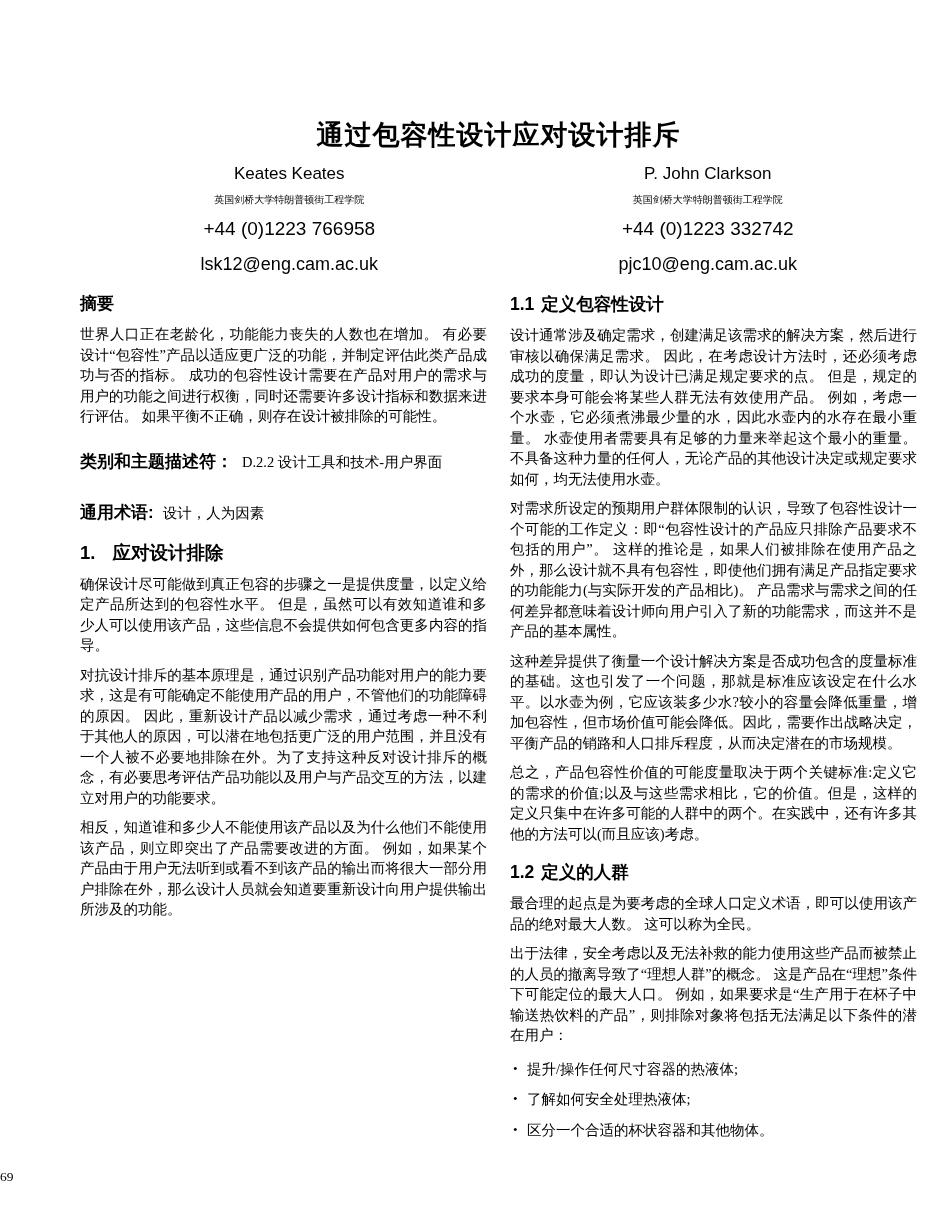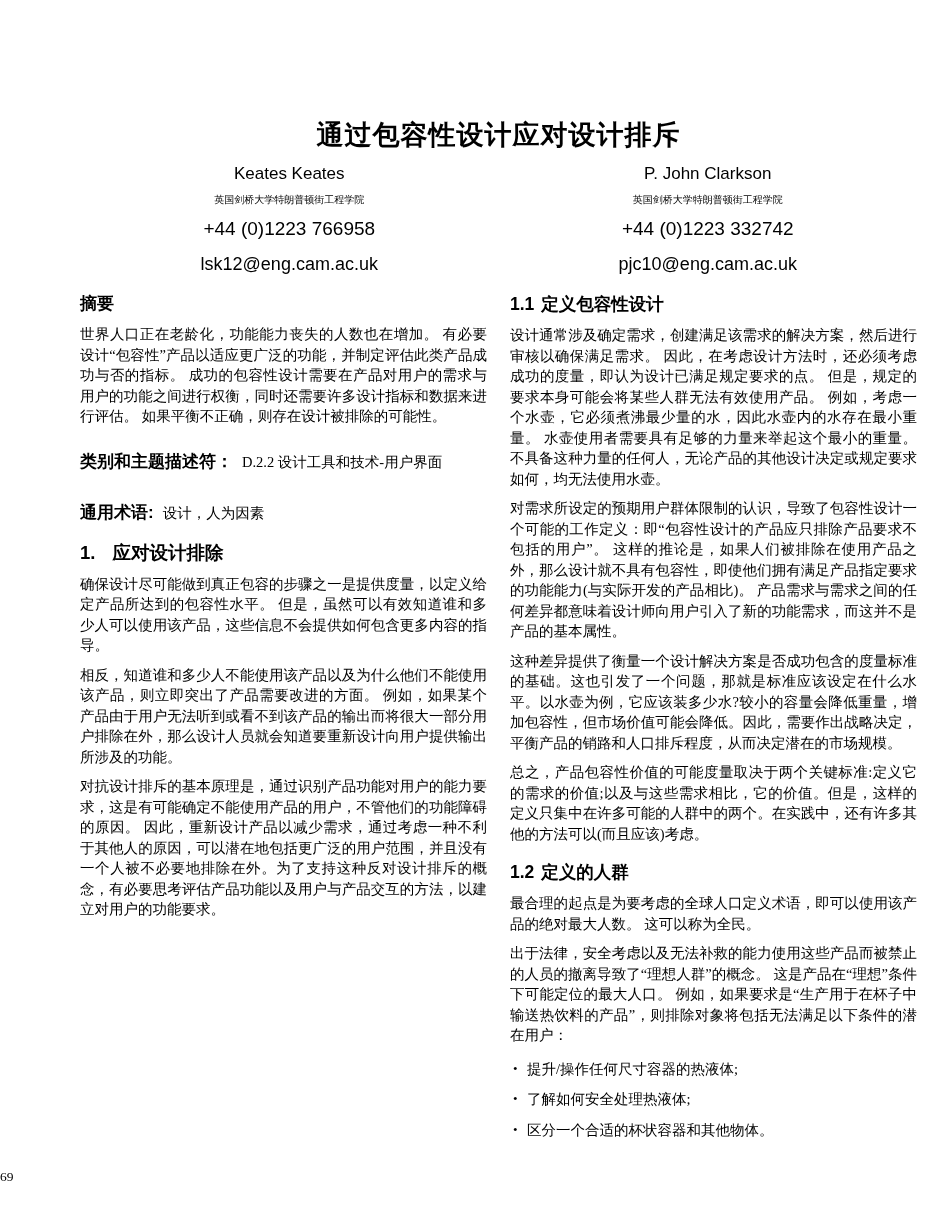--- a/index.html
+++ b/index.html
@@ -136,22 +136,22 @@
       </p>
 
       <p class="label-line">
         <span class="label-bold">通用术语:</span><span>设计，人为因素</span>
       </p>
 
       <h2 class="sec">
         <span class="num">1.</span><span>应对设计排除</span>
       </h2>
       <p class="body">确保设计尽可能做到真正包容的步骤之一是提供度量，以定义给定产品所达到的包容性水平。 但是，虽然可以有效知道谁和多少人可以使用该产品，这些信息不会提供如何包含更多内容的指导。</p>
+      <p class="body">对抗设计排斥的基本原理是，通过识别产品功能对用户的能力要求，这是有可能确定不能使用产品的用户，不管他们的功能障碍的原因。 因此，重新设计产品以减少需求，通过考虑一种不利于其他人的原因，可以潜在地包括更广泛的用户范围，并且没有一个人被不必要地排除在外。为了支持这种反对设计排斥的概念，有必要思考评估产品功能以及用户与产品交互的方法，以建立对用户的功能要求。</p>
       <p class="body">相反，知道谁和多少人不能使用该产品以及为什么他们不能使用该产品，则立即突出了产品需要改进的方面。 例如，如果某个产品由于用户无法听到或看不到该产品的输出而将很大一部分用户排除在外，那么设计人员就会知道要重新设计向用户提供输出所涉及的功能。</p>
-      <p class="body">对抗设计排斥的基本原理是，通过识别产品功能对用户的能力要求，这是有可能确定不能使用产品的用户，不管他们的功能障碍的原因。 因此，重新设计产品以减少需求，通过考虑一种不利于其他人的原因，可以潜在地包括更广泛的用户范围，并且没有一个人被不必要地排除在外。为了支持这种反对设计排斥的概念，有必要思考评估产品功能以及用户与产品交互的方法，以建立对用户的功能要求。</p>
 
     </div>
 
     <div class="col">
       <h3 class="subsec">
         <span class="num">1.1</span><span>定义包容性设计</span>
       </h3>
       <p class="body">设计通常涉及确定需求，创建满足该需求的解决方案，然后进行审核以确保满足需求。 因此，在考虑设计方法时，还必须考虑成功的度量，即认为设计已满足规定要求的点。 但是，规定的要求本身可能会将某些人群无法有效使用产品。 例如，考虑一个水壶，它必须煮沸最少量的水，因此水壶内的水存在最小重量。 水壶使用者需要具有足够的力量来举起这个最小的重量。 不具备这种力量的任何人，无论产品的其他设计决定或规定要求如何，均无法使用水壶。</p>
       <p class="body">对需求所设定的预期用户群体限制的认识，导致了包容性设计一个可能的工作定义：即“包容性设计的产品应只排除产品要求不包括的用户”。 这样的推论是，如果人们被排除在使用产品之外，那么设计就不具有包容性，即使他们拥有满足产品指定要求的功能能力(与实际开发的产品相比)。 产品需求与需求之间的任何差异都意味着设计师向用户引入了新的功能需求，而这并不是产品的基本属性。</p>
       <p class="body">这种差异提供了衡量一个设计解决方案是否成功包含的度量标准的基础。这也引发了一个问题，那就是标准应该设定在什么水平。以水壶为例，它应该装多少水?较小的容量会降低重量，增加包容性，但市场价值可能会降低。因此，需要作出战略决定，平衡产品的销路和人口排斥程度，从而决定潜在的市场规模。</p>

